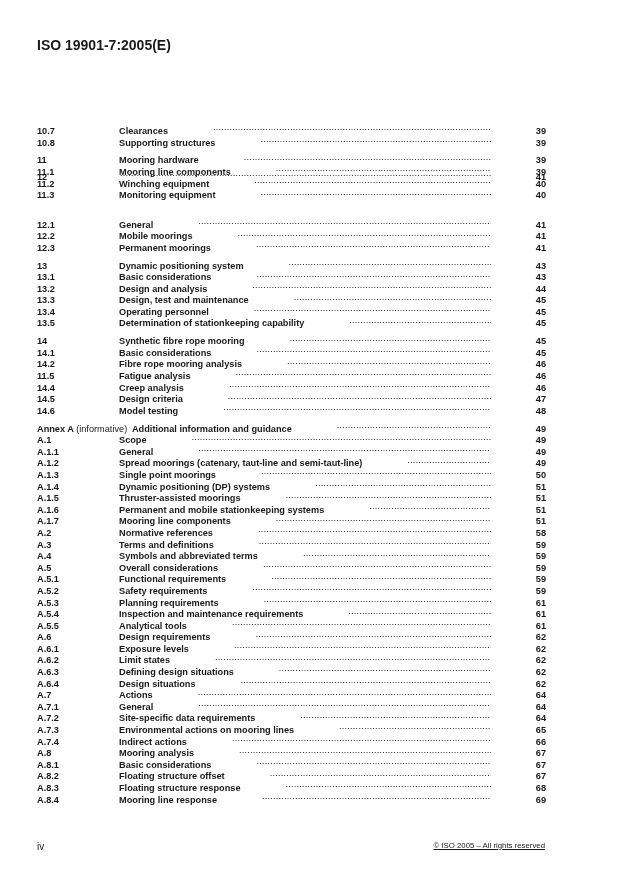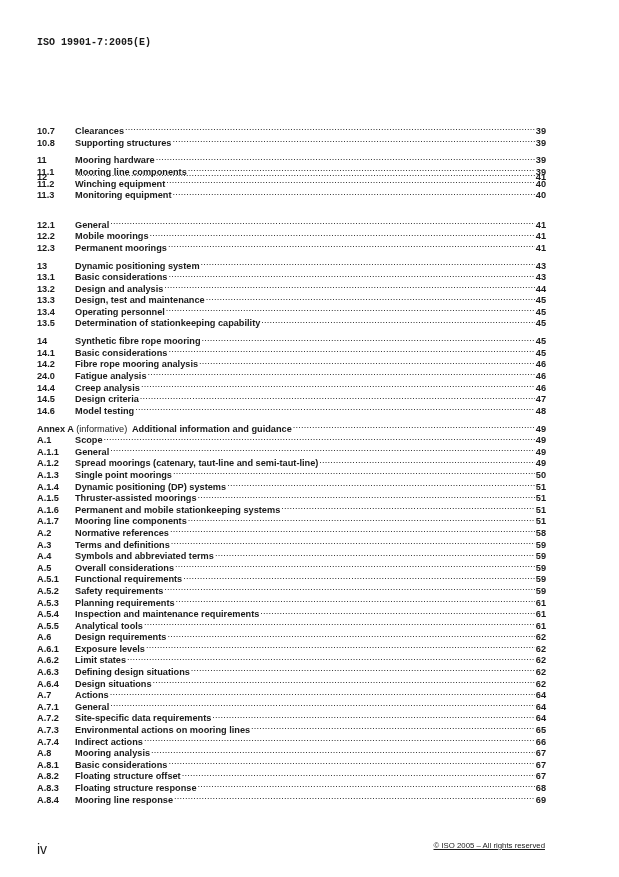--- a/index.html
+++ b/index.html
@@ -1,29 +1,29 @@
 <!DOCTYPE html>
 <html><head>
 <meta charset="utf-8">
 <style>
   html, body { margin: 0; padding: 0; background: #ffffff; }
   body { width: 619px; height: 877px; position: relative; overflow: hidden;
          font-family: "Liberation Sans", sans-serif; color: #1a1a1a; }
-  .header { position: absolute; left: 37px; top: 37px; font-size: 10px; font-weight: bold; font-family: Liberation Mono, monospace; }
+  .header { position: absolute; left: 37px; top: 37px; font-size: 14px; font-weight: bold; }
   .toc { position: absolute; left: 37px; top: 86px; width: 509px; }
   .row { display: flex; align-items: baseline; height: 11.6px; line-height: 11.6px;
-         font-size: 9.2px; font-weight: bold; white-space: nowrap; }
+         font-size: 9.2px; font-weight: bold; white-space: nowrap; gap: 44px; }
   .row.gap { margin-top: 6.2px; }
   .num { width: 38px; flex: none; }
   .title { flex: none; margin-top: 40px; }
   .title .informative { font-weight: normal; }
   .dots { flex: 1; overflow: hidden; margin: 0 1px; position: relative; height: 11.6px; }
   .dots::before { content: "................................................................................................................................................................................................................................................"; position: absolute; left: 0; bottom: 0; letter-spacing: 0.2px; font-weight: normal; }
   .page { flex: none; text-align: left; }
-  .footer-left { position: absolute; left: 37px; top: 841px; font-size: 14px; }
+  .footer-left { position: absolute; left: 37px; top: 841px; font-size: 10px; }
   .footer-right { position: absolute; right: 74px; top: 841px; font-size: 7.8px; text-decoration: underline; }
 </style>
 </head>
 <body>
 
 <div class="header">ISO 19901-7:2005(E)</div>
 
 <div class="toc" id="toc">
     <div class="row">
       <span class="num">10.7</span>
@@ -132,21 +132,21 @@
       <span class="dots"></span>
       <span class="page">45</span>
     </div>
     <div class="row">
       <span class="num">14.2</span>
       <span class="title">Fibre rope mooring analysis</span>
       <span class="dots"></span>
       <span class="page">46</span>
     </div>
     <div class="row">
-      <span class="num">24.0</span>
+      <span class="num">11.5</span>
       <span class="title">Fatigue analysis</span>
       <span class="dots"></span>
       <span class="page">46</span>
     </div>
     <div class="row">
       <span class="num">14.4</span>
       <span class="title">Creep analysis</span>
       <span class="dots"></span>
       <span class="page">46</span>
     </div>

